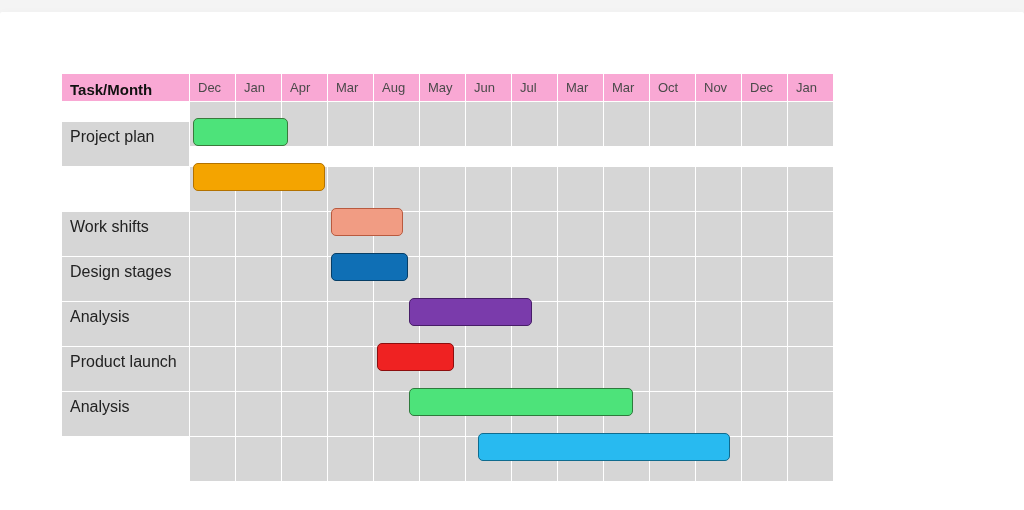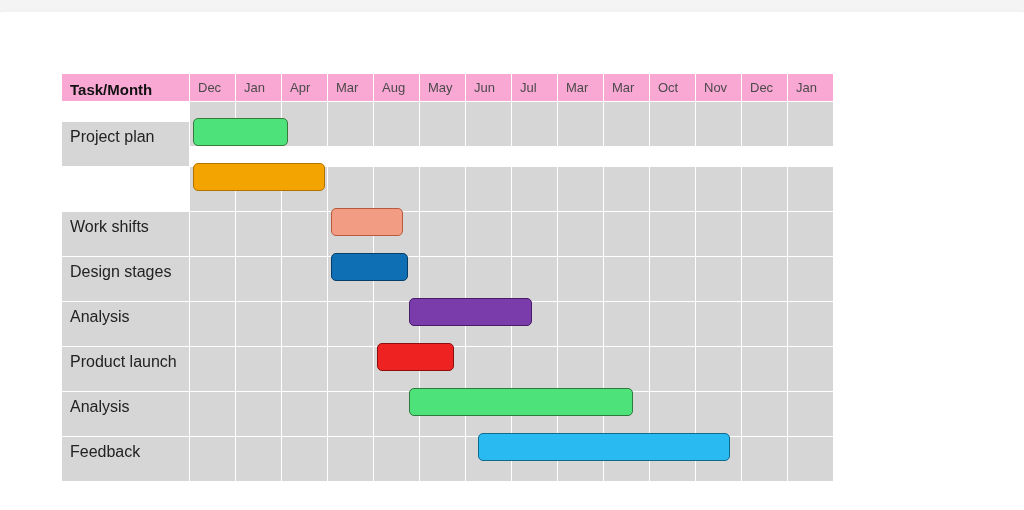--- a/index.html
+++ b/index.html
@@ -215,21 +215,20 @@
         <div class="row-cell" style="grid-area: 8 / 6;"></div>
         <div class="row-cell" style="grid-area: 8 / 7;"></div>
         <div class="row-cell" style="grid-area: 8 / 8;"></div>
         <div class="row-cell" style="grid-area: 8 / 9;"></div>
         <div class="row-cell" style="grid-area: 8 / 10;"></div>
         <div class="row-cell" style="grid-area: 8 / 11;"></div>
         <div class="row-cell" style="grid-area: 8 / 12;"></div>
         <div class="row-cell" style="grid-area: 8 / 13;"></div>
         <div class="row-cell" style="grid-area: 8 / 14;"></div>
         <div class="row-cell" style="grid-area: 8 / 15;"></div>
-        <div class="row-label" style="grid-area: 9 / 1;">Feedback</div>
         <div class="row-cell" style="grid-area: 9 / 2;"></div>
         <div class="row-cell" style="grid-area: 9 / 3;"></div>
         <div class="row-cell" style="grid-area: 9 / 4;"></div>
         <div class="row-cell" style="grid-area: 9 / 5;"></div>
         <div class="row-cell" style="grid-area: 9 / 6;"></div>
         <div class="row-cell" style="grid-area: 9 / 7;"></div>
         <div class="row-cell" style="grid-area: 9 / 8;"></div>
         <div class="row-cell" style="grid-area: 9 / 9;"></div>
         <div class="row-cell" style="grid-area: 9 / 10;"></div>
         <div class="row-cell" style="grid-area: 9 / 11;"></div>

